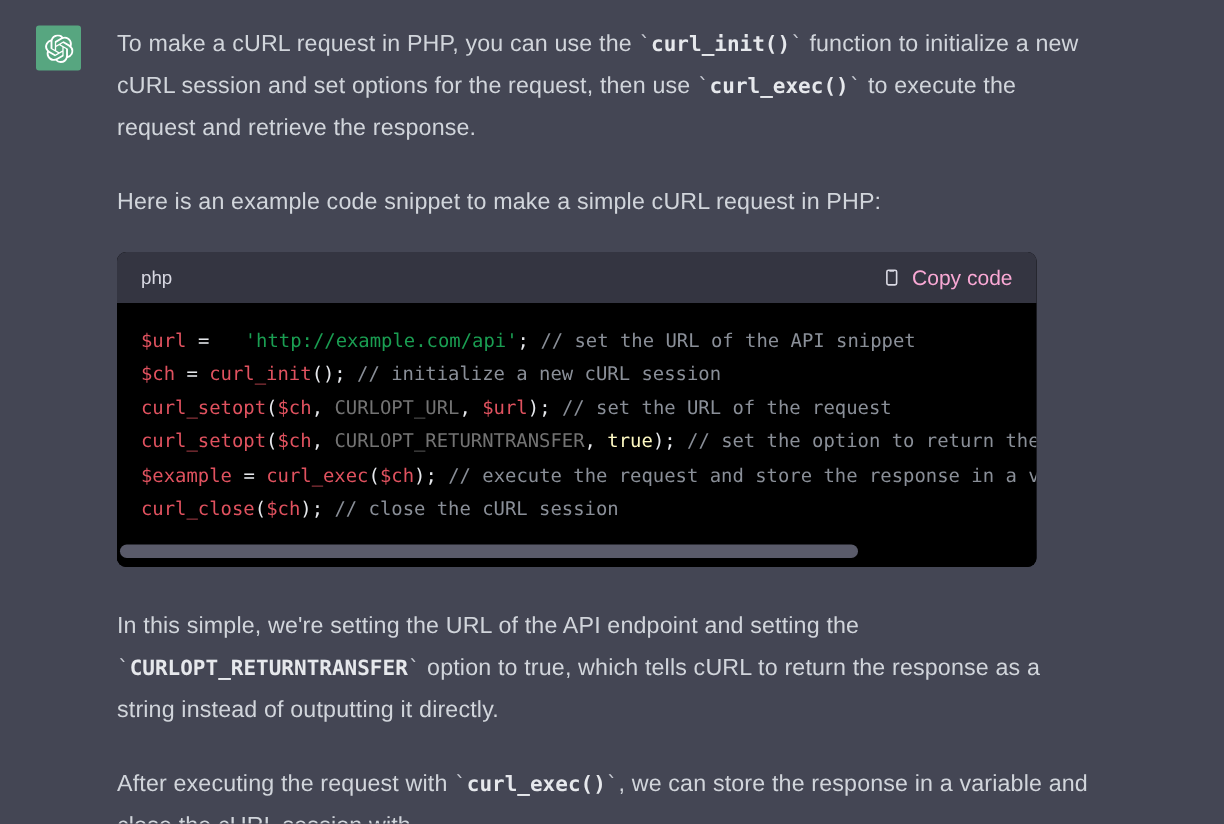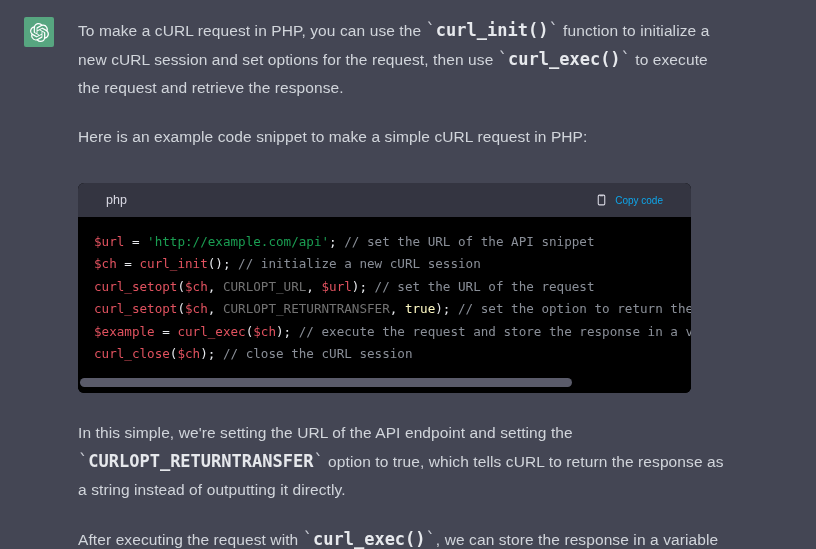--- a/index.html
+++ b/index.html
@@ -46,25 +46,25 @@
     min-width: 0;
   }
 
   p.para {
     margin: 0 0 21px 0;
     color: #d1d5db;
     font-size: 15.5px;
     line-height: 28px;
     letter-spacing: 0.1px;
   }
-  p.para.tight { margin-bottom: 32px; }
+  p.para.tight { margin-bottom: 19px; }
 
   code.inline {
     font-family: "DejaVu Sans Mono", "Liberation Mono", monospace;
-    font-size: 17px;
+    font-size: 14px;
     font-weight: bold;
     color: #e6e8ec;
     letter-spacing: 0;
     white-space: nowrap;
   }
   code.inline .tick { font-weight: normal; color: #c9ccd4; }
 
   
   .codeblock {
     border-radius: 6px;
@@ -73,36 +73,36 @@
     background: #000000;
     width: 613px;
   }
 
   .code-head {
     background: #343541;
     height: 34px;
     display: flex;
     align-items: center;
     justify-content: space-between;
-    padding: 0 28px;
+    padding: 0 16px;
     box-sizing: border-box;
   }
 
   .code-lang {
     color: #d9d9e3;
     font-size: 12.5px;
     font-family: "Liberation Sans", sans-serif;
   }
 
   .copy-btn {
     display: flex;
     align-items: center;
     gap: 7px;
-    color: #0ea5e9;
-    font-size: 10px;
+    color: #f9a8d4;
+    font-size: 14px;
     cursor: pointer;
     user-select: none;
   }
   .copy-btn svg { display: block; }
 
   .code-body {
     background: #000000;
     padding: 14px 0 4px 0;
     position: relative;
   }
@@ -135,21 +135,21 @@
     bottom: 0;
     height: 9px;
     width: 492px;
     background: #5a5b6a;
     border-radius: 5px;
   }
 
   
   .t-var  { color: #e0525f; }
   .t-fn   { color: #e0525f; }
-  .t-str  { color: #1a9e52; }
+  .t-str  { color: #1a9e52; margin-left: 16px; }
   .t-com  { color: #8a8f98; }
   .t-kw   { color: #fef9c3; }
   .t-const{ color: #737373; }
   .t-punc { color: #e6e8ec; }
   .t-op   { color: #e6e8ec; }
 </style>
 </head>
 <body>
 
 <div class="message">

